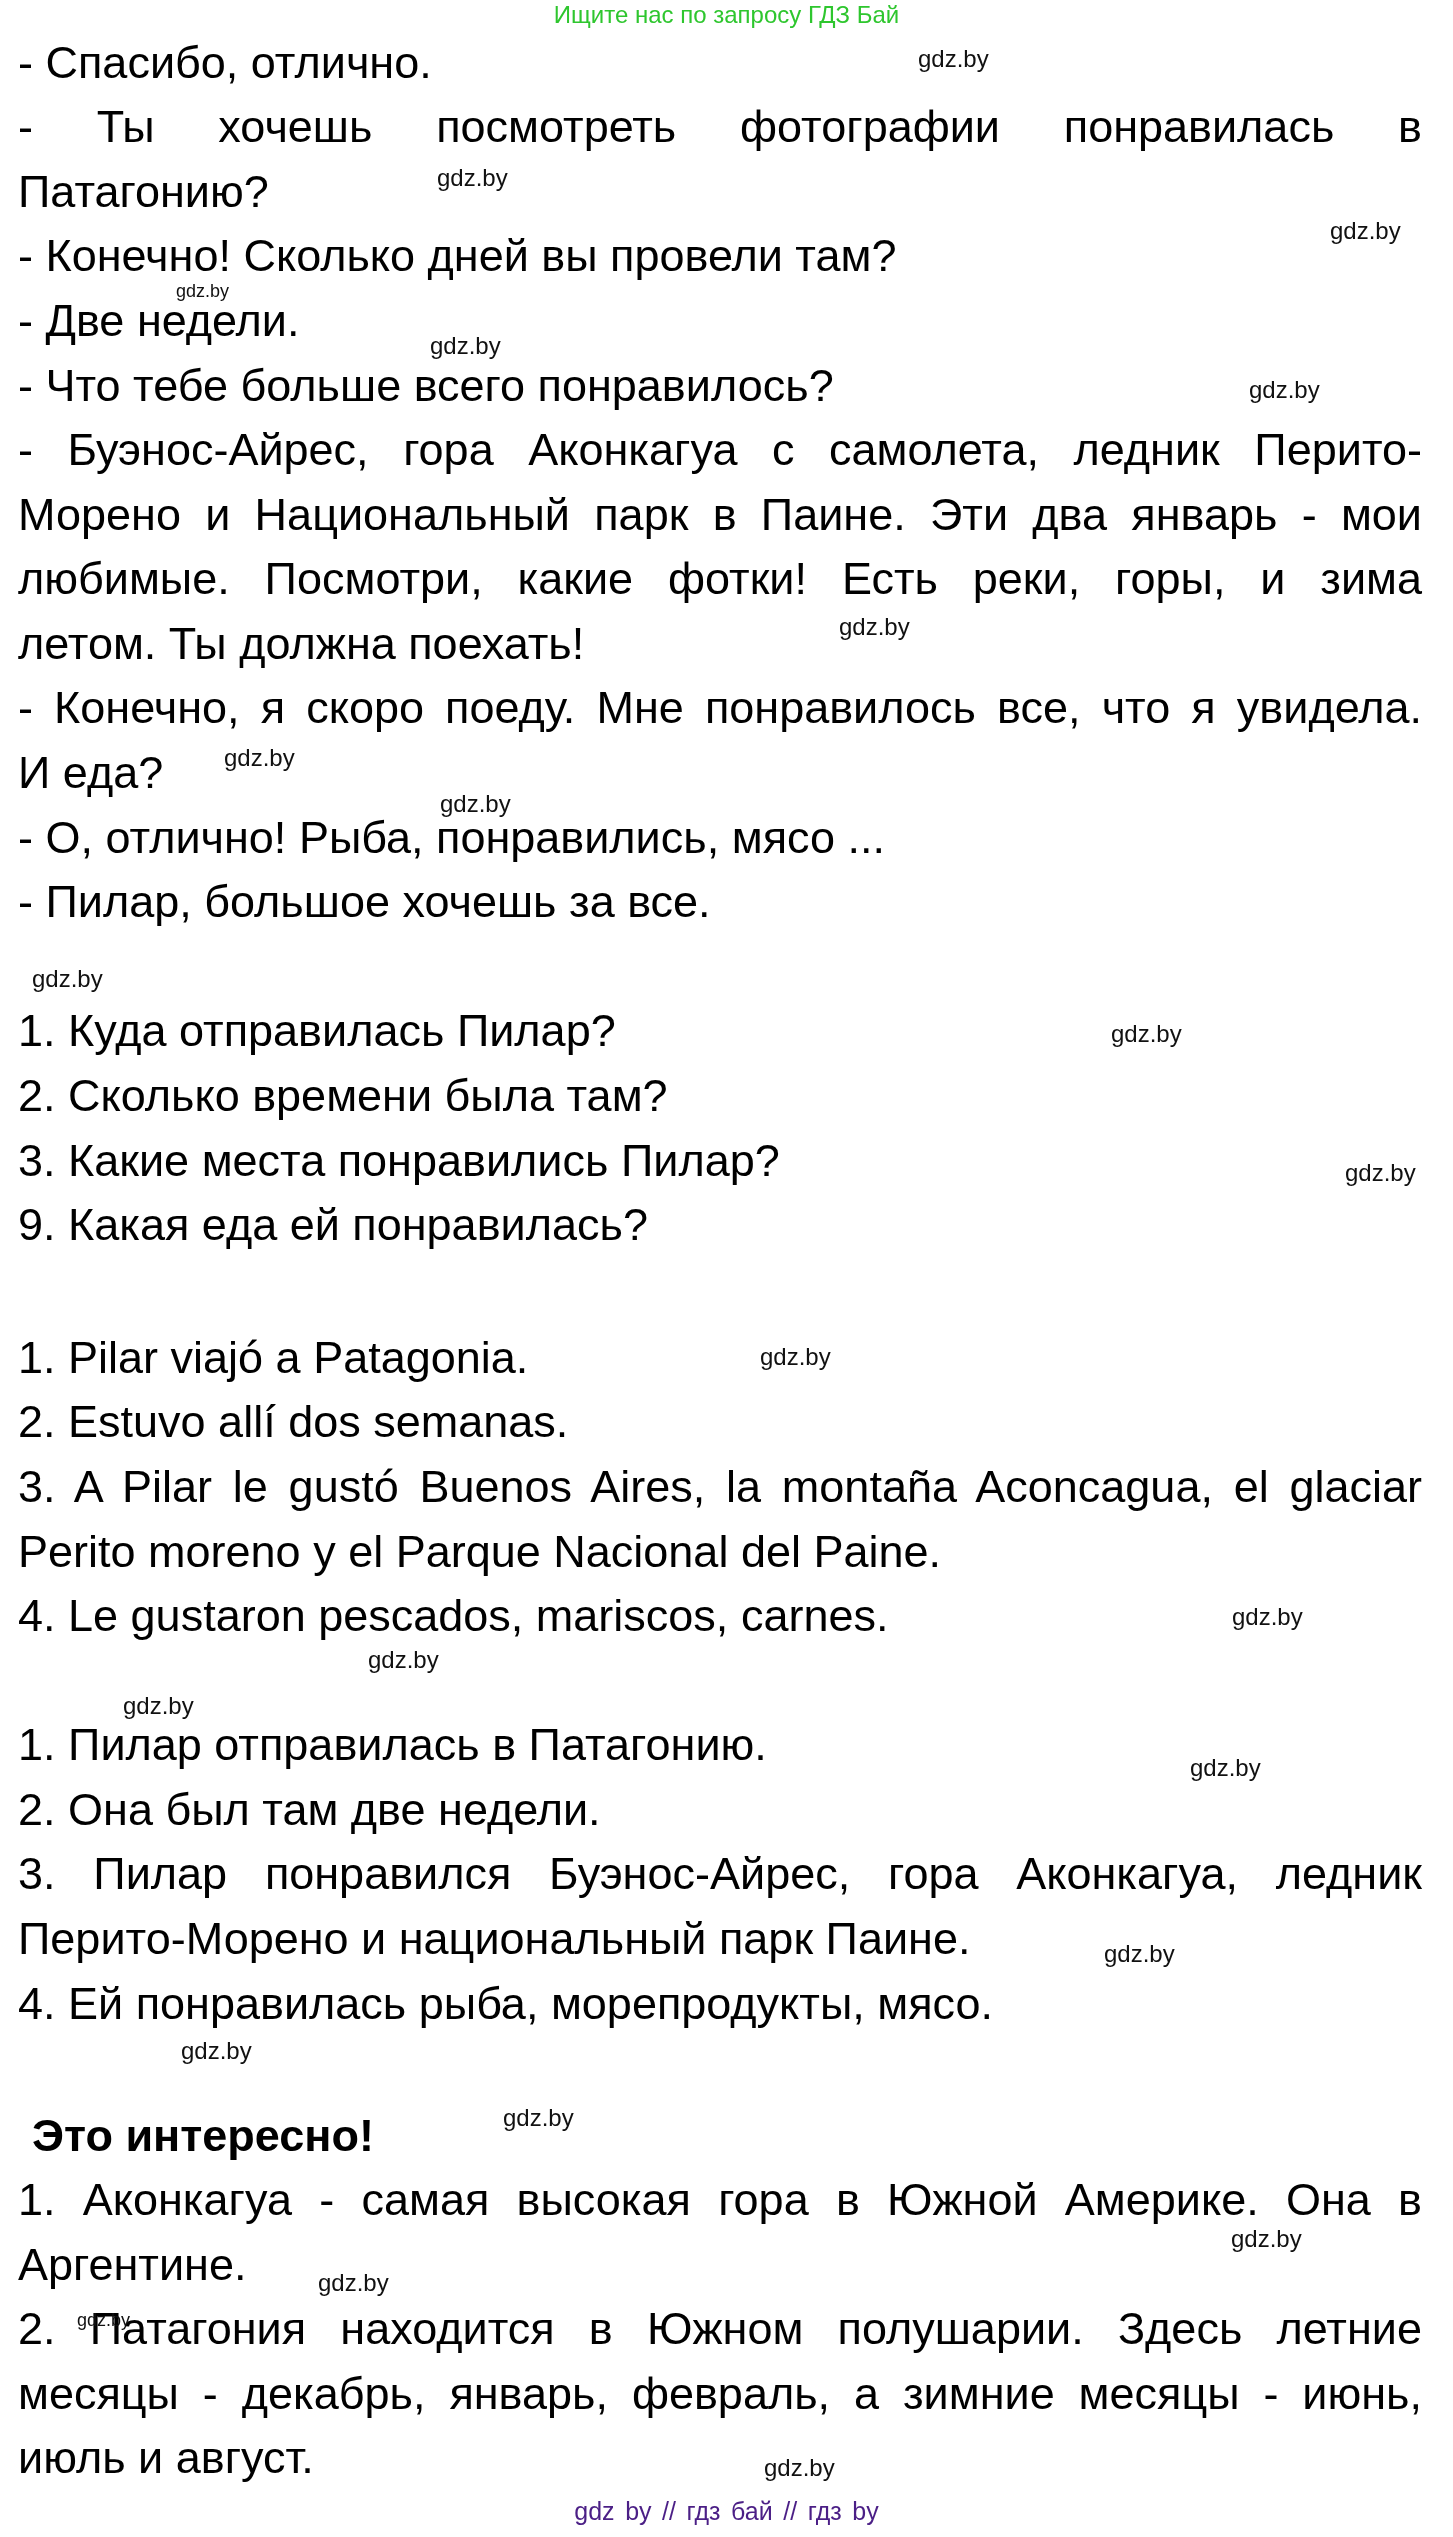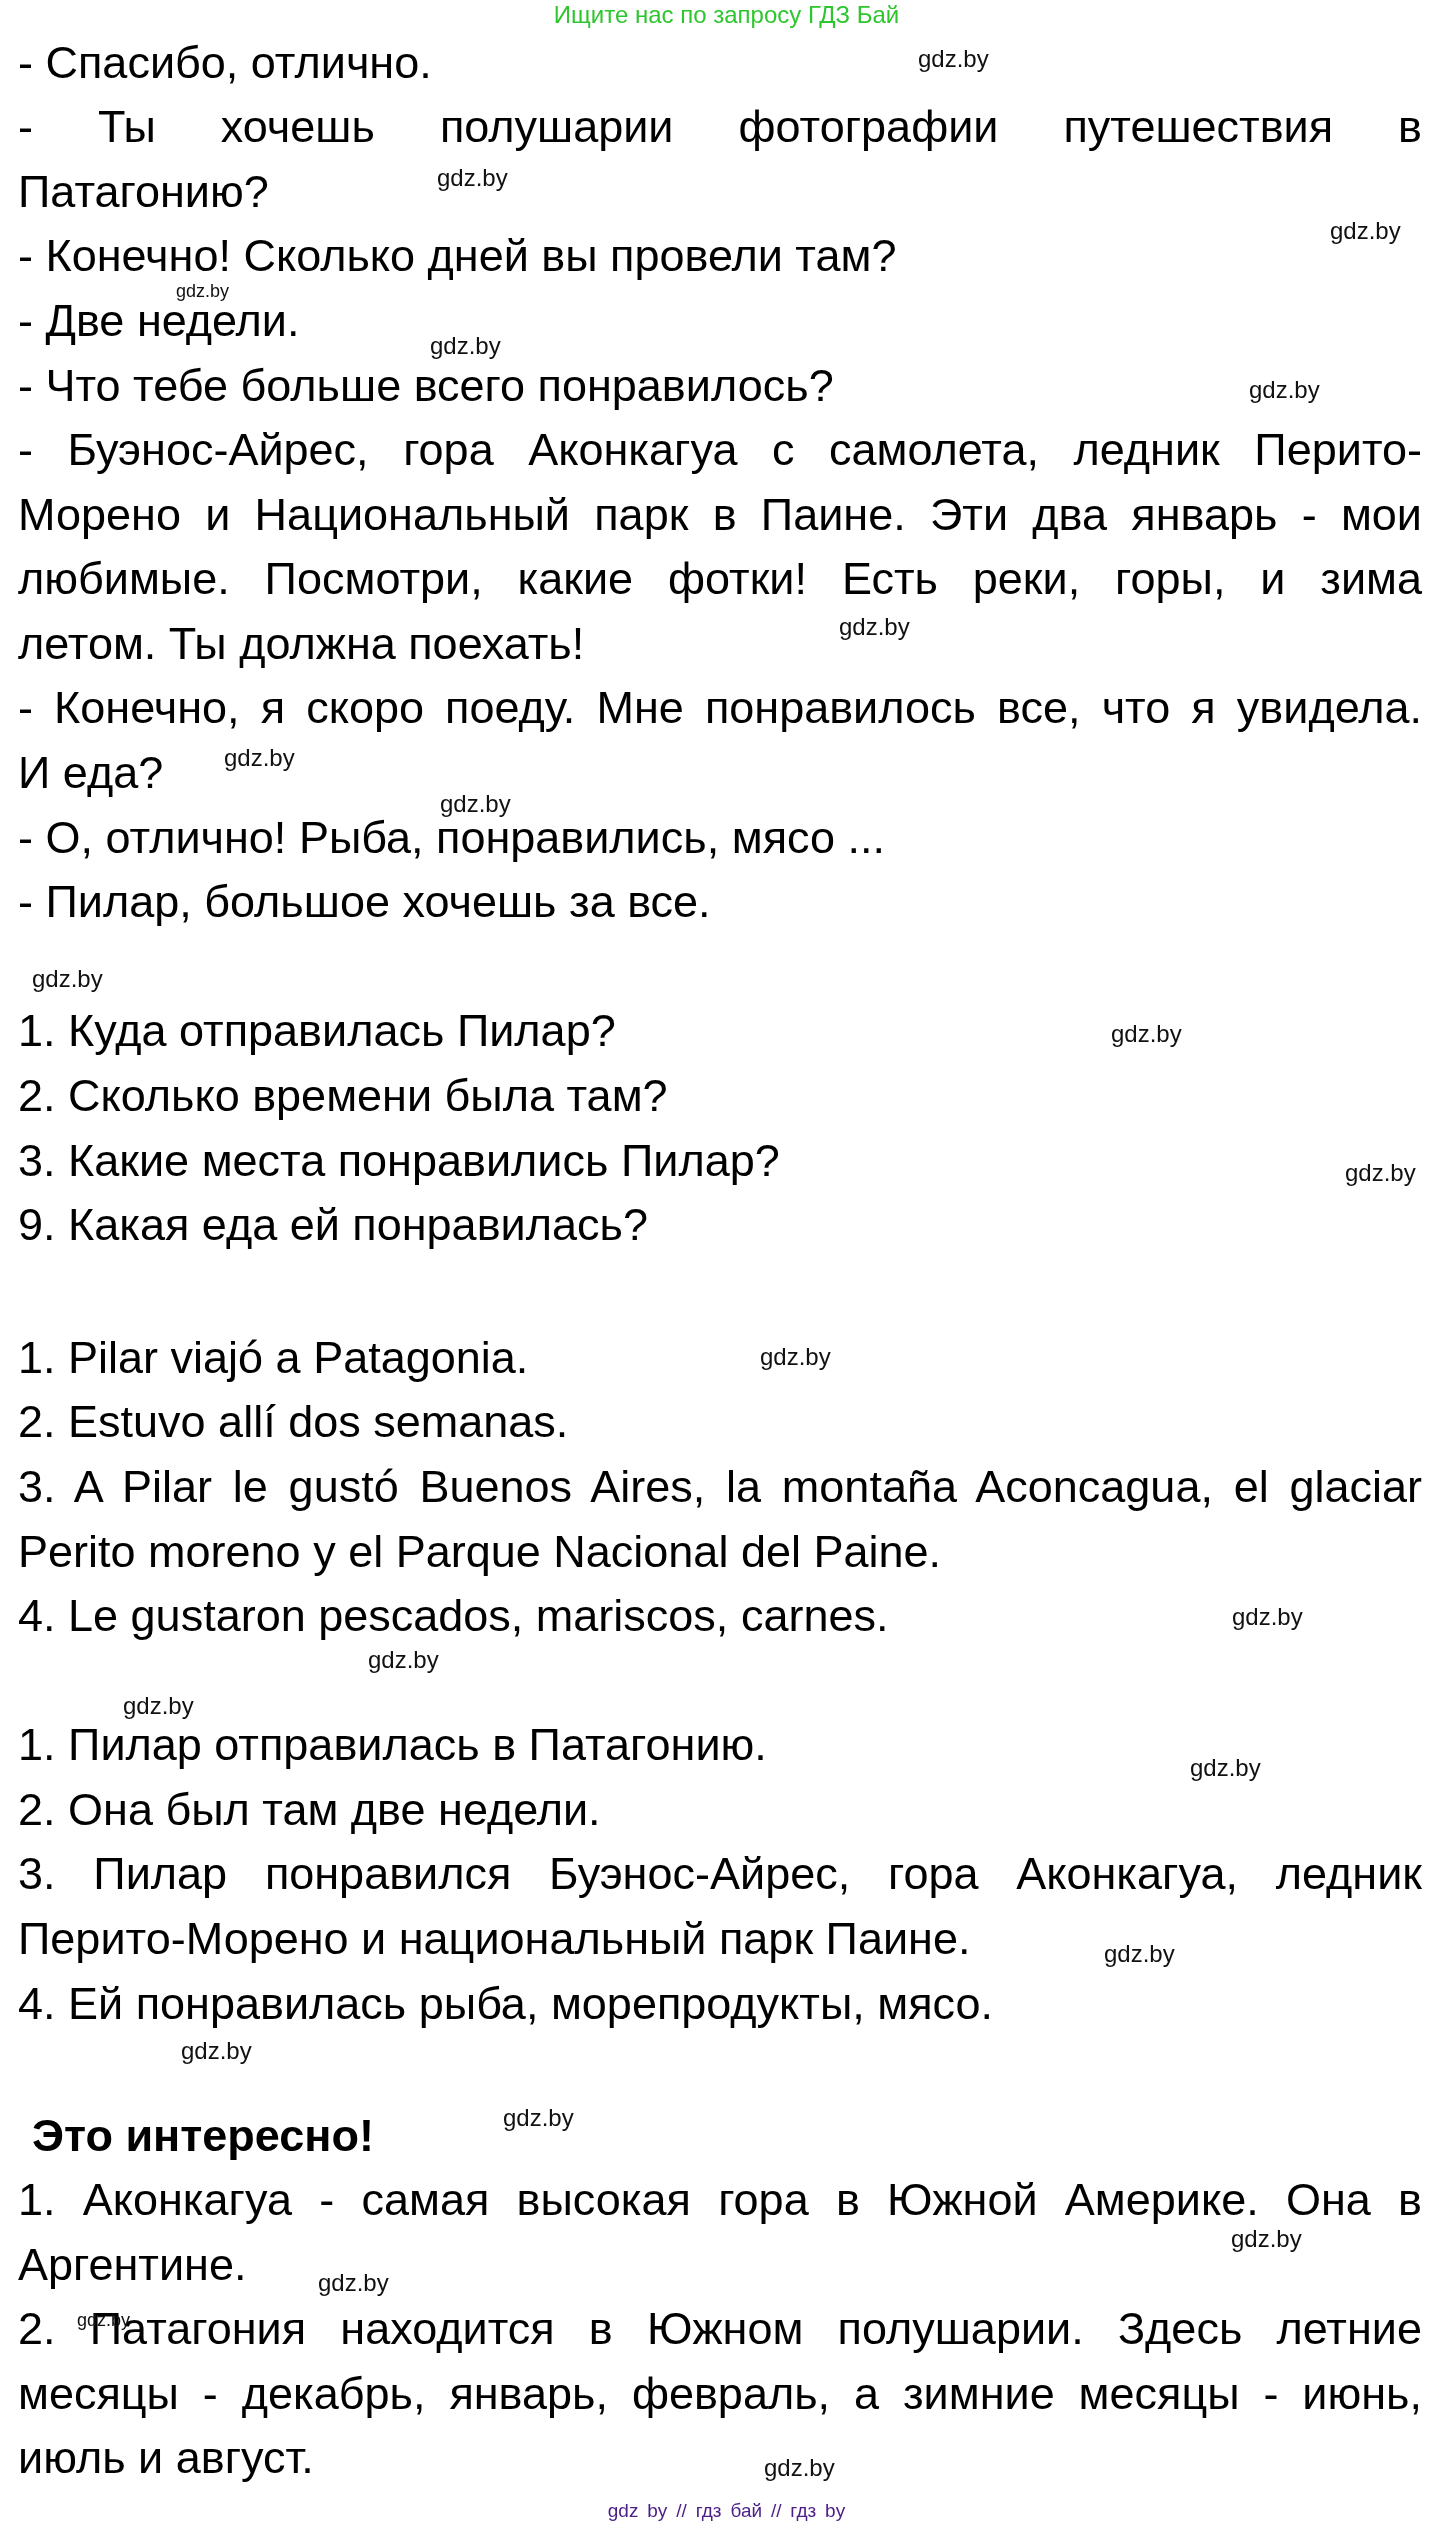--- a/index.html
+++ b/index.html
@@ -5,29 +5,29 @@
   html, body { margin:0; padding:0; background:#ffffff; }
   body { width:1453px; height:2538px; position:relative; overflow:hidden; }
   .banner { position:absolute; top:0; left:0; width:1453px; text-align:center;
     font-family:"Liberation Sans", sans-serif; font-size:24px; color:#2ec62e; line-height:29px; }
   .line { position:absolute; left:18px; width:1404px; font-family:Liberation Sans, sans-serif;
     font-size:45px; line-height:65px; color:#000; white-space:nowrap; }
   .just { text-align:justify; text-align-last:justify; }
   .bold { font-weight:bold;margin-left:14px; }
   .wm { position:absolute; font-family:"Liberation Sans", sans-serif; font-size:24px; color:#111; line-height:27px; }
   .footer { position:absolute; top:2495px; left:0; width:1453px; text-align:center;
-    font-family:"Liberation Sans", sans-serif; font-size:19px; color:#4b1f86; line-height:32px; word-spacing:3.6px; }
+    font-family:"Liberation Sans", sans-serif; font-size:25px; color:#4b1f86; line-height:32px; word-spacing:3.6px; }
 </style>
 </head>
 <body>
 
 <div class="banner">Ищите нас по запросу ГДЗ Бай</div>
 
 <div class="line" style="top:30px">- Спасибо, отлично.</div>
-<div class="line just" style="top:94px">- Ты хочешь полушарии фотографии путешествия в</div>
+<div class="line just" style="top:94px">- Ты хочешь посмотреть фотографии понравилась в</div>
 <div class="line" style="top:159px">Патагонию?</div>
 <div class="line" style="top:223px">- Конечно! Сколько дней вы провели там?</div>
 <div class="line" style="top:288px">- Две недели.</div>
 <div class="line" style="top:353px">- Что тебе больше всего понравилось?</div>
 <div class="line just" style="top:417px">- Буэнос-Айрес, гора Аконкагуа с самолета, ледник Перито-</div>
 <div class="line just" style="top:482px">Морено и Национальный парк в Паине. Эти два январь - мои</div>
 <div class="line just" style="top:546px">любимые. Посмотри, какие фотки! Есть реки, горы, и зима</div>
 <div class="line" style="top:611px">летом. Ты должна поехать!</div>
 <div class="line just" style="top:675px">- Конечно, я скоро поеду. Мне понравилось все, что я увидела.</div>
 <div class="line" style="top:740px">И еда?</div>

